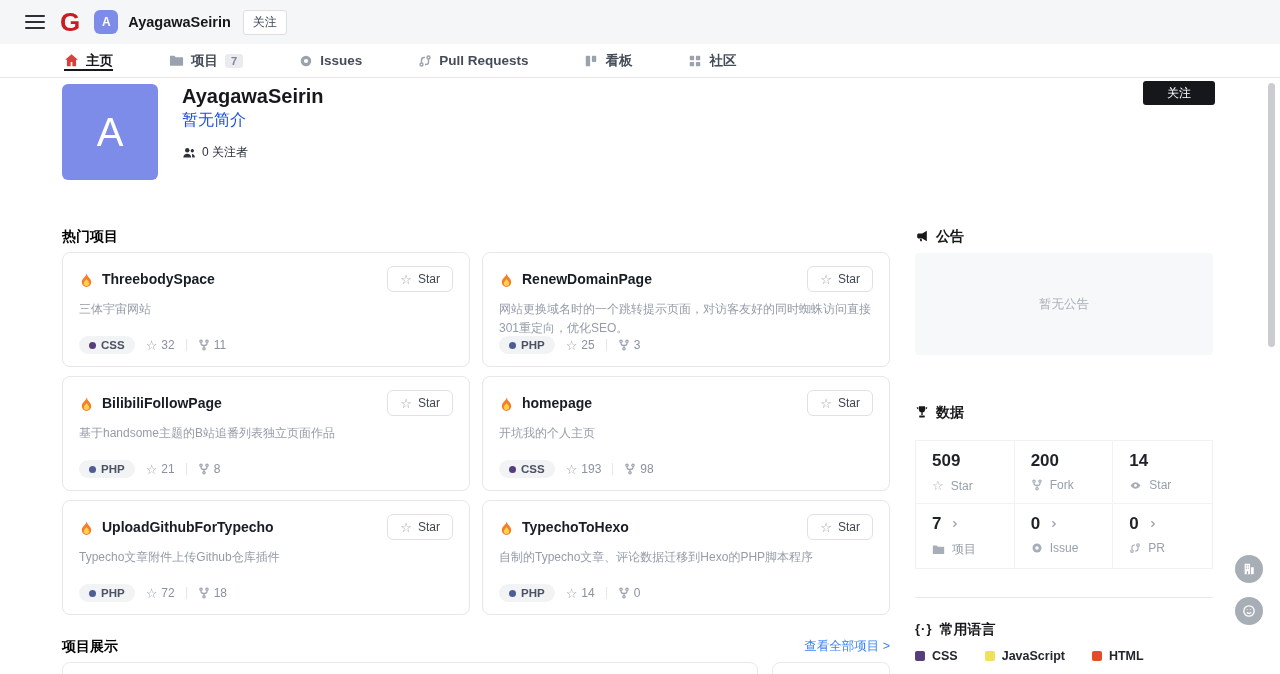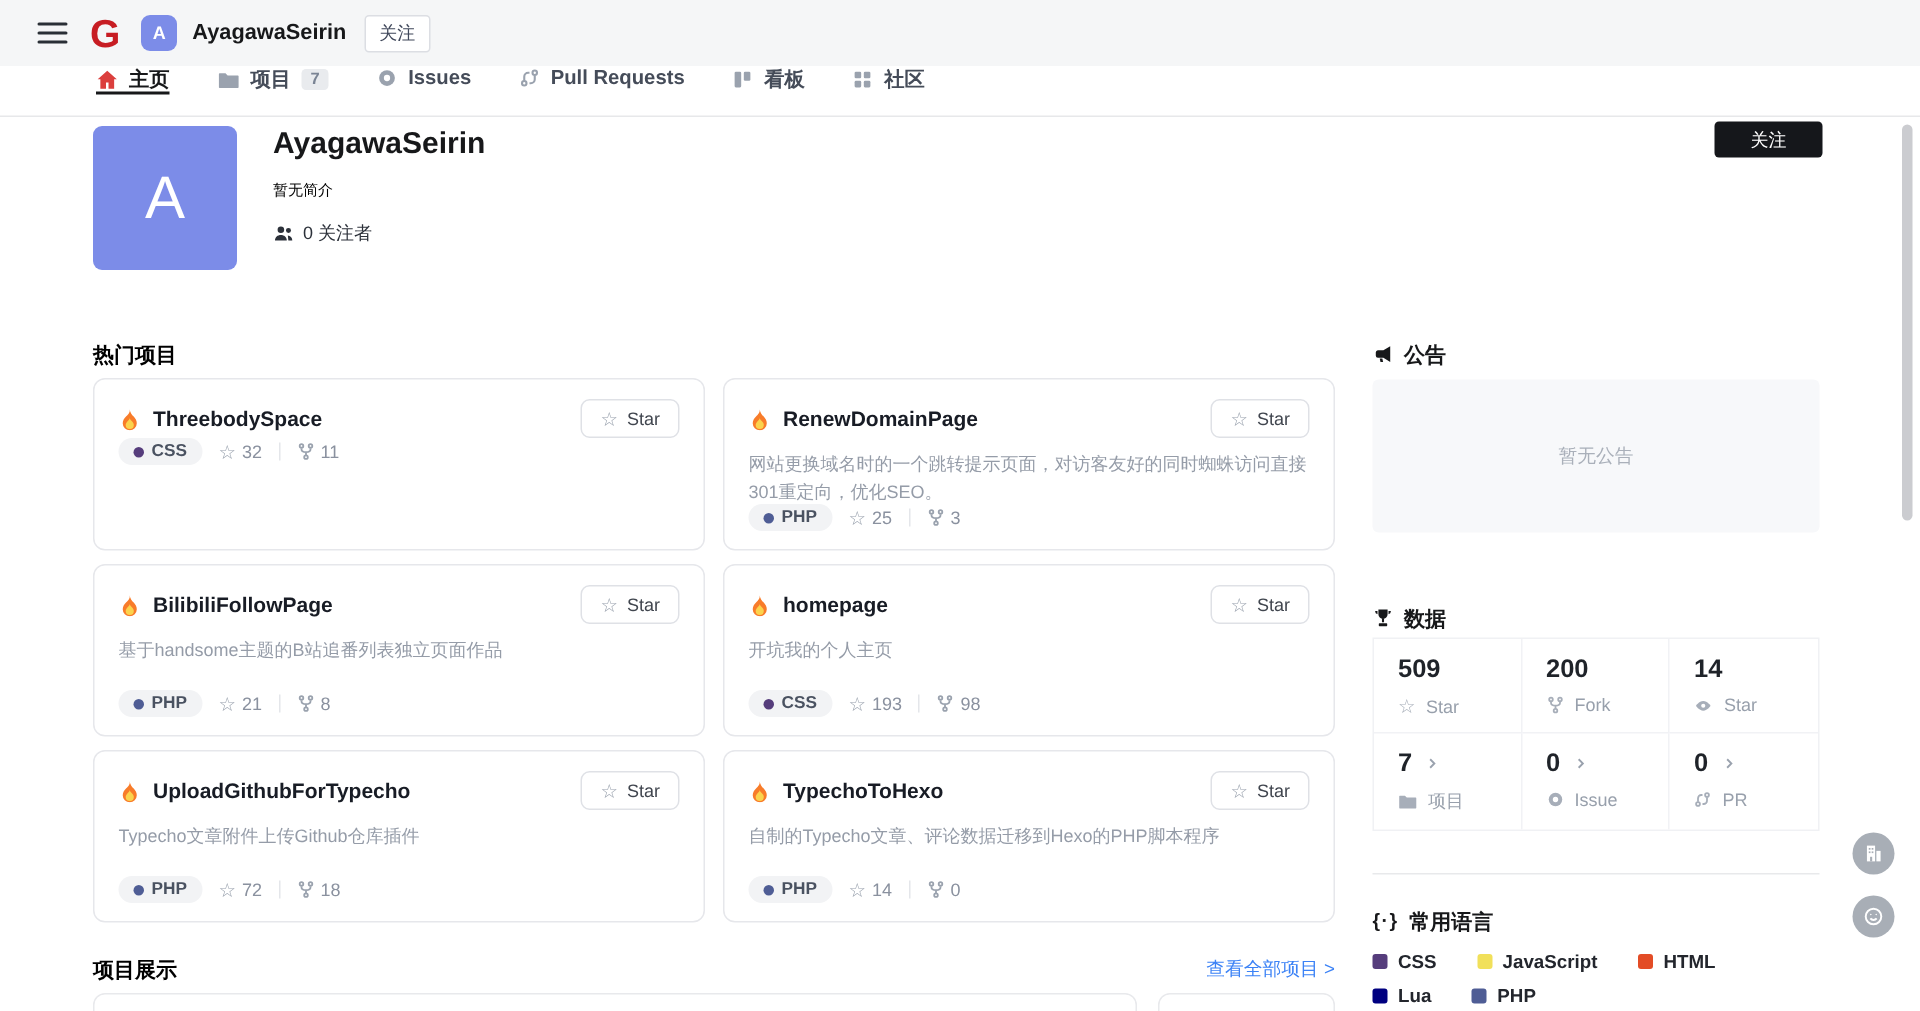--- a/index.html
+++ b/index.html
@@ -15,32 +15,32 @@
   .header-name{margin-left:10px;font-size:14.5px;font-weight:700;color:#17181a;}
   .follow-mini{margin-left:12px;padding:3px 9px;font-size:12px;border:1px solid #dcdee3;border-radius:3px;background:#fff;color:#40485b;cursor:pointer;}
   .header-right{margin-left:auto;display:flex;align-items:center;gap:11px;}
   .search{width:272px;height:28px;border-radius:14px;background:#ececee;border:1px solid #e3e4e7;display:flex;align-items:center;padding:0 12px;gap:7px;}
   .search input{border:none;background:transparent;outline:none;font-size:12px;color:#333;width:100%;font-family:"Liberation Sans",sans-serif;}
   .search input::placeholder{color:#9ba0a8;}
   .btn-login{height:28px;padding:0 17px;border-radius:14px;background:#17181c;color:#fff;font-size:12.5px;border:none;cursor:pointer;margin-left:10px;font-family:"Liberation Sans",sans-serif;}
   .btn-register{height:28px;padding:0 15px;border-radius:14px;background:#fff;border:1px solid #dddfe4;color:#23262d;font-size:12.5px;cursor:pointer;font-family:"Liberation Sans",sans-serif;}
 
   
-  .nav{position:absolute;top:44px;left:0;width:1280px;height:34px;background:#fff;border-bottom:1px solid #e7e8ea;display:flex;align-items:flex-start;padding-left:64px;gap:32px;box-sizing:border-box;}
+  .nav{position:absolute;top:44px;left:0;width:1280px;height:34px;background:#fff;border-bottom:1px solid #e7e8ea;display:flex;align-items:center;padding-left:64px;gap:56px;box-sizing:border-box;}
   .tab{display:flex;align-items:center;gap:7px;font-size:13.5px;font-weight:600;color:#454c59;position:relative;cursor:pointer;}
   .tab.active{color:#17181a;font-weight:700;}
   .tab.active::after{content:"";position:absolute;left:0;right:0;bottom:-1px;height:2px;background:#17181a;}
   .badge{background:#e9ebee;color:#7a8494;font-size:11px;padding:1px 6px;border-radius:3px;font-weight:600;}
   .tab svg{flex:0 0 auto;}
 
   
   .profile-avatar{position:absolute;top:84px;left:62px;width:96px;height:96px;border-radius:6px;background:#7c8ce8;color:#fff;font-size:40px;display:flex;align-items:center;justify-content:center;}
   .profile-info{position:absolute;top:85px;left:182px;}
   .profile-name{font-size:20px;font-weight:700;color:#17181a;margin:0;}
-  .profile-bio{margin-top:12px;font-size:10px;color:#000000;}
+  .profile-bio{margin-top:2px;font-size:16px;color:#1d4ed8;}
   .profile-followers{margin-top:13px;display:flex;align-items:center;gap:6px;font-size:12px;color:#2c313a;cursor:pointer;}
   .follow-main{position:absolute;top:81px;left:1143px;width:72px;height:24px;background:#15171b;color:#fff;font-size:12px;border-radius:3px;border:none;display:flex;align-items:center;justify-content:center;cursor:pointer;font-family:"Liberation Sans",sans-serif;}
 
   
   .main-left{position:absolute;top:228px;left:62px;width:828px;}
   .section-title{font-size:14px;font-weight:700;color:#000000;line-height:16px;}
   .cards{margin-top:8px;display:grid;grid-template-columns:408px 408px;gap:9px 12px;}
   .card{height:115px;border:1px solid #e6e7eb;border-radius:8px;background:#fff;box-sizing:border-box;padding:13px 16px 12px;display:flex;flex-direction:column;}
   .card-head{display:flex;align-items:center;gap:8px;}
   .card-title{font-size:14px;font-weight:700;color:#181c25;cursor:pointer;}
@@ -52,21 +52,21 @@
   .lang-dot{width:7px;height:7px;border-radius:50%;}
   .meta-item{display:flex;align-items:center;gap:4px;cursor:pointer;}
   .meta-item .glyph{color:#9aa2ae;font-size:13px;line-height:1;}
   .meta-sep{width:1px;height:12px;background:#e4e6ea;}
 
   
   .sidebar{position:absolute;top:228px;left:915px;width:298px;}
   .side-head{display:flex;align-items:center;gap:7px;font-size:14px;font-weight:700;color:#17181a;line-height:16px;}
   .announce-box{margin-top:9px;height:102px;background:#f7f8fa;border-radius:4px;display:flex;align-items:center;justify-content:center;color:#aab0ba;font-size:12.5px;}
   .stats-head{margin-top:49px;}
-  .stats{margin-top:5px;border:1px solid #f0f1f4;display:grid;grid-template-columns:1fr 1fr 1fr;background:#fff;}
+  .stats{margin-top:20px;border:1px solid #f0f1f4;display:grid;grid-template-columns:1fr 1fr 1fr;background:#fff;}
   .stat-cell{padding:10px 0 10px 16px;border-right:1px solid #f1f2f5;border-bottom:1px solid #f1f2f5;}
   .stat-cell:nth-child(3n){border-right:none;}
   .stat-cell:nth-child(n+4){border-bottom:none;}
   .stat-value{font-size:17px;font-weight:700;color:#1f2329;display:flex;align-items:center;gap:9px;}
   .stat-label{margin-top:7px;display:flex;align-items:center;gap:7px;font-size:12px;color:#98a0ac;}
   .side-divider{margin-top:28px;border-top:1px solid #e8e9eb;height:0;}
   .lang-head{margin-top:23px;}
   .braces{font-size:13px;font-weight:800;color:#17181a;letter-spacing:1px;}
   .lang-list{margin-top:12px;display:flex;flex-wrap:wrap;column-gap:27px;row-gap:9px;width:270px;}
   .lang-item{display:flex;align-items:center;gap:7px;font-size:12.5px;font-weight:700;color:#23262d;cursor:pointer;}
@@ -174,20 +174,21 @@
           <svg width="15" height="15" viewBox="0 0 16 16">
               <path fill="#f87c2a" d="M8 .8c.3 2.6-1.2 3.7-2.5 5.1C4.2 7.3 3 8.7 3 10.9a5 5 0 0 0 10 0c0-2-1-3.4-2.2-4.8C9.5 4.6 8.2 3.3 8 .8z"></path>
               <path fill="#fbd34d" d="M8 15a2.9 2.9 0 0 1-2.9-2.9c0-1.2.7-2 1.5-2.9.7-.7 1.2-1.3 1.4-2 .2.7.7 1.3 1.4 2 .9.9 1.5 1.7 1.5 2.9A2.9 2.9 0 0 1 8 15z"></path>
             </svg>
           <span class="card-title">ThreebodySpace</span>
           <button class="star-btn">
               <span class="star-glyph">☆</span>
               <span>Star</span>
             </button>
         </div>
+        <div class="card-desc">三体宇宙网站</div>
         <div class="card-meta">
           <span class="lang-pill">
               <span class="lang-dot" style="background-color: rgb(86, 61, 124);"></span>
               <span>CSS</span>
             </span>
           <span class="meta-item">
               <span class="glyph">☆</span>
               <span>32</span>
             </span>
           <span class="meta-sep"></span>

